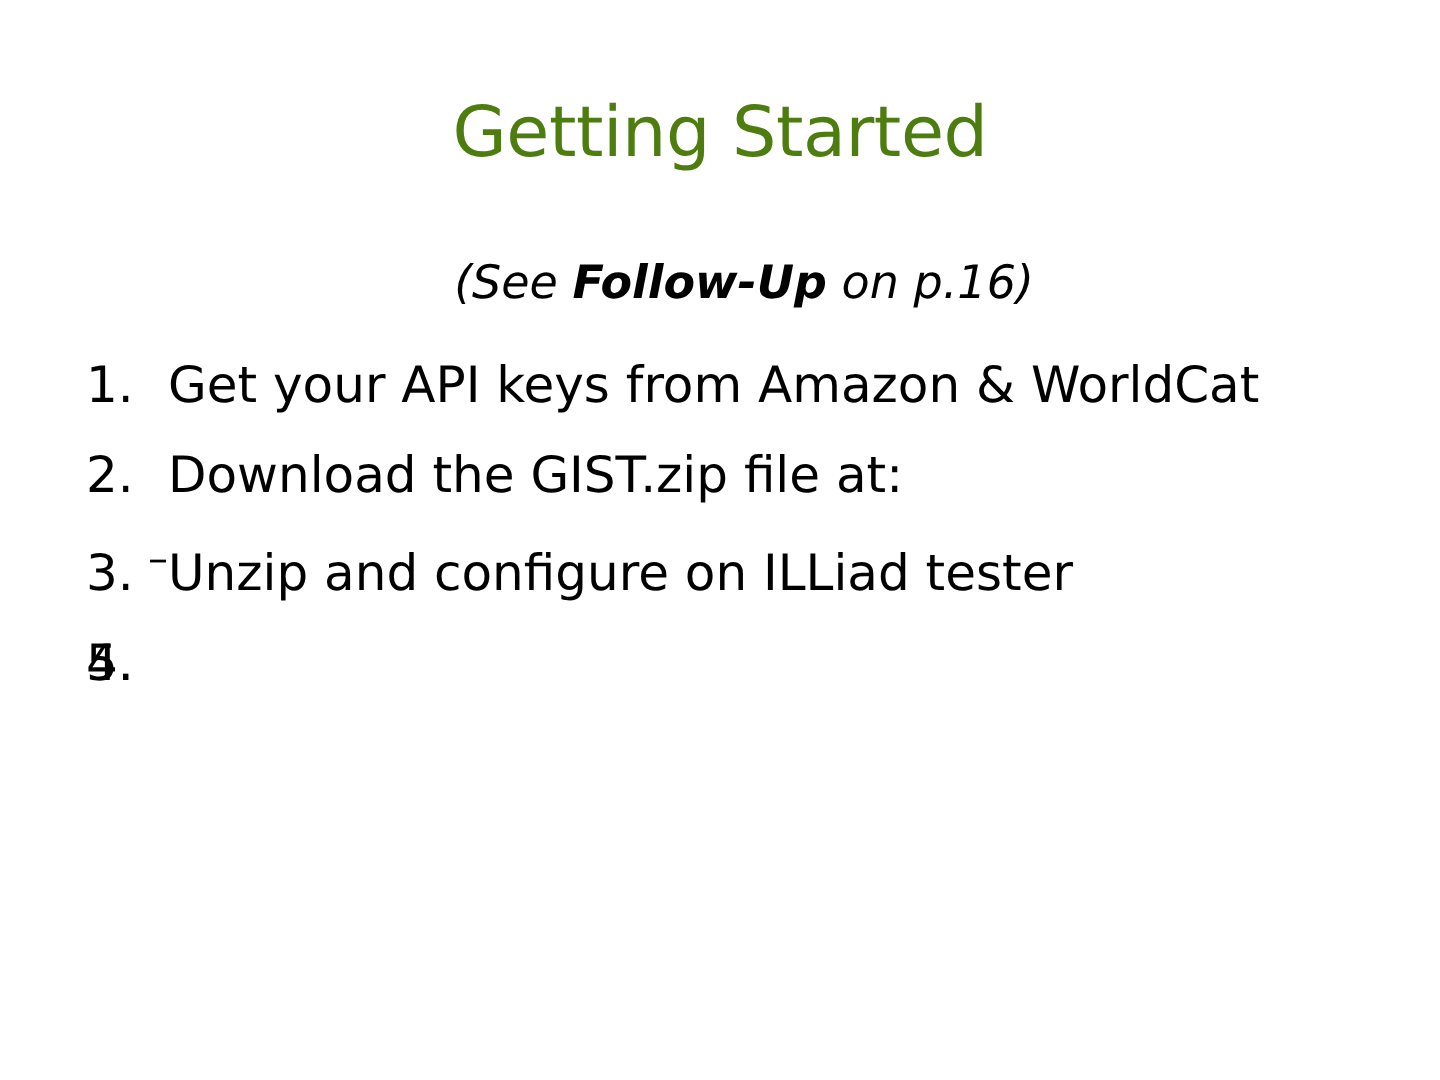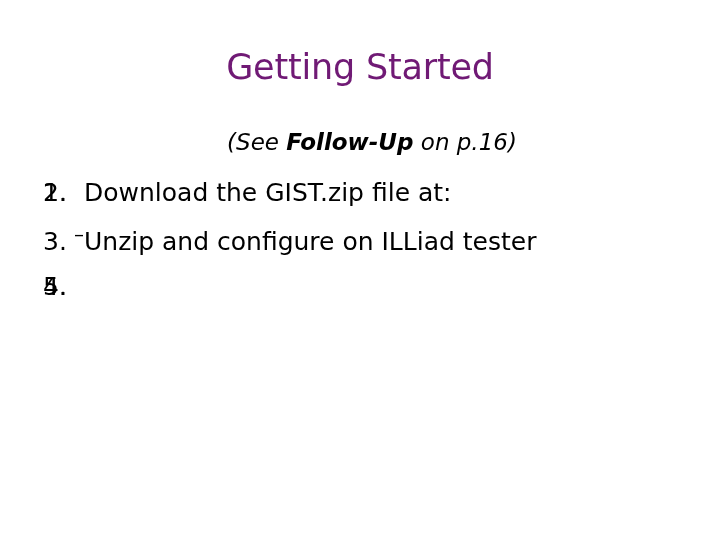--- a/index.html
+++ b/index.html
@@ -24,21 +24,21 @@
   
   .slide-title {
     position: absolute;
     left: 0;
     top: 48px;
     width: 720px;
     text-align: center;
     font-family: "DejaVu Sans", sans-serif;
     font-size: 35px;
     font-weight: 400;
-    color: #701a75;
+    color: #4d7c0f;
     line-height: 1.12;
     letter-spacing: -0.2px;
     white-space: nowrap;
   }
 
   
   .body-block {
     position: absolute;
     left: 0;
     top: 128px;
@@ -123,20 +123,21 @@
   <div class="body-block">
 
     <div class="subtitle-line">
       <span>(See </span><span class="strong">Follow-Up</span><span> on p.16)</span>
     </div>
 
     <ol class="num-list">
 
       <li class="num-item">
         <span class="marker">1.</span>
+        <span class="label">Get your API keys from Amazon &amp; WorldCat</span>
       </li>
 
       <li class="num-item">
         <span class="marker">2.</span>
         <span class="label">Download the GIST.zip file at:</span>
       </li>
 
       <li class="sub-item">
         <span class="dash">–</span>
       </li>

